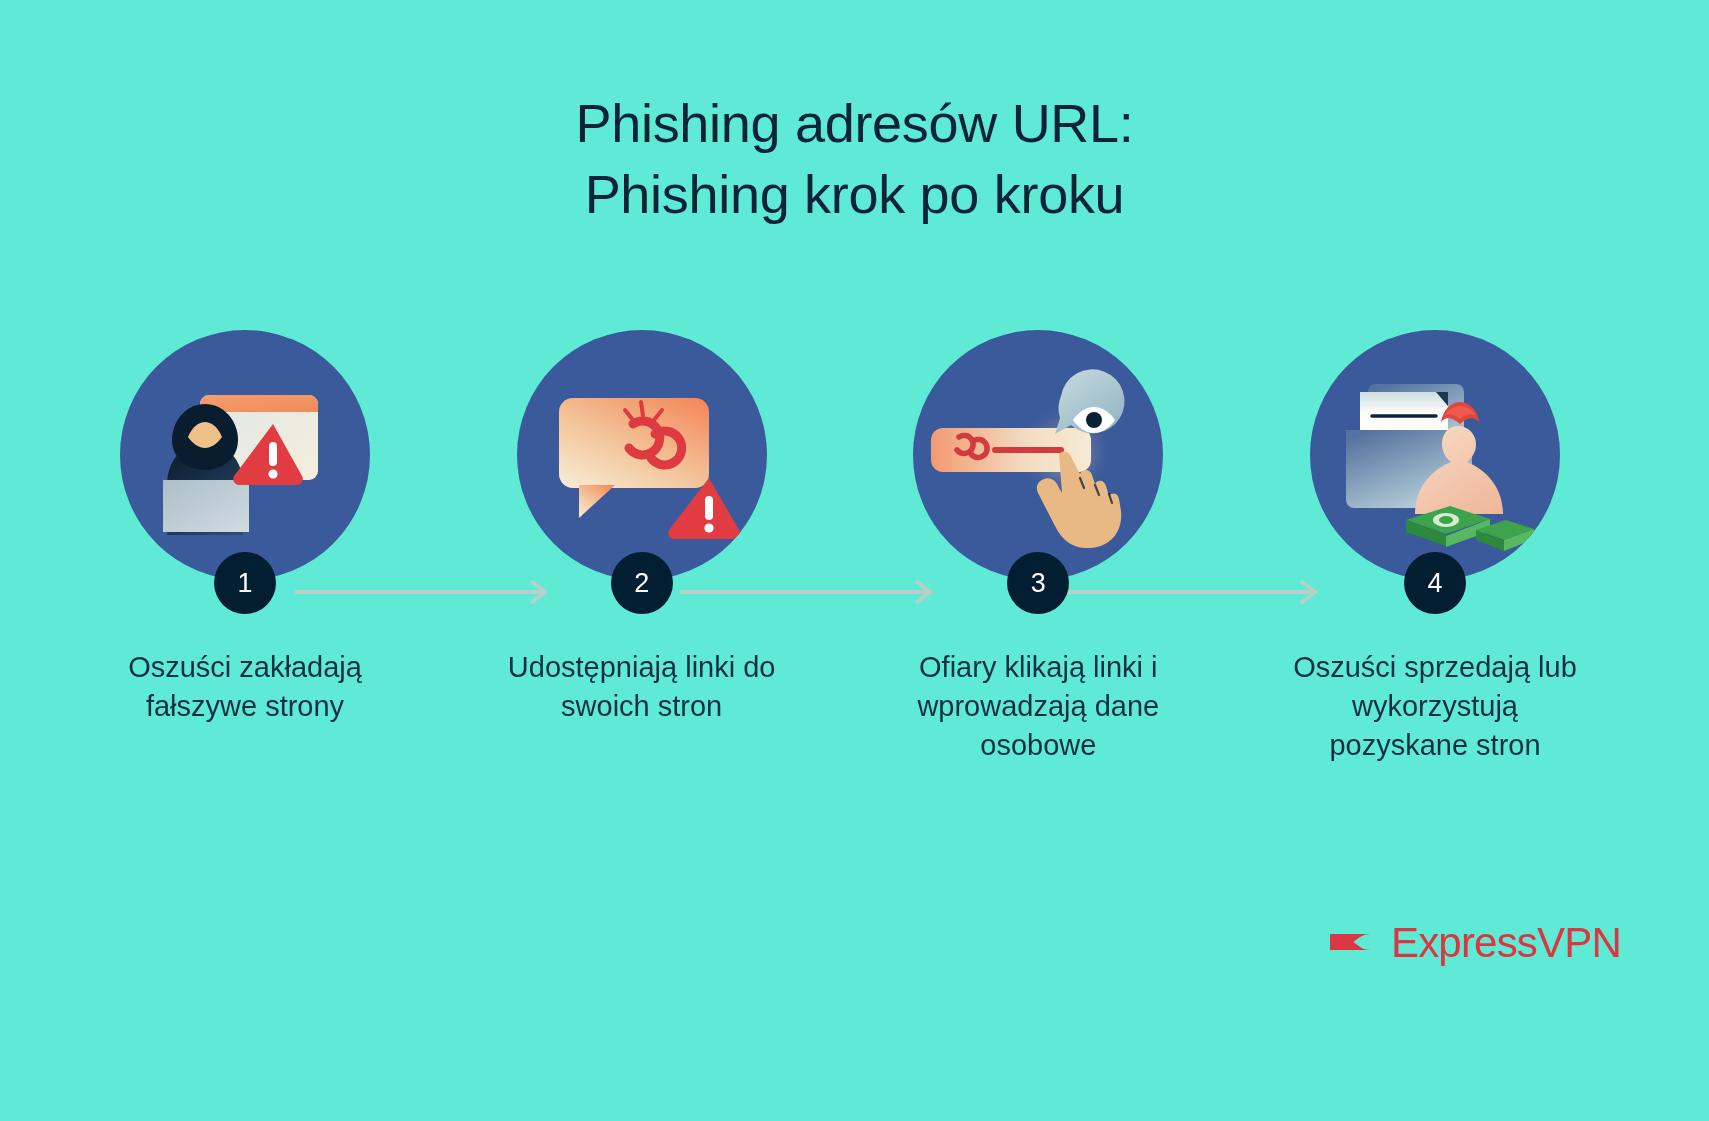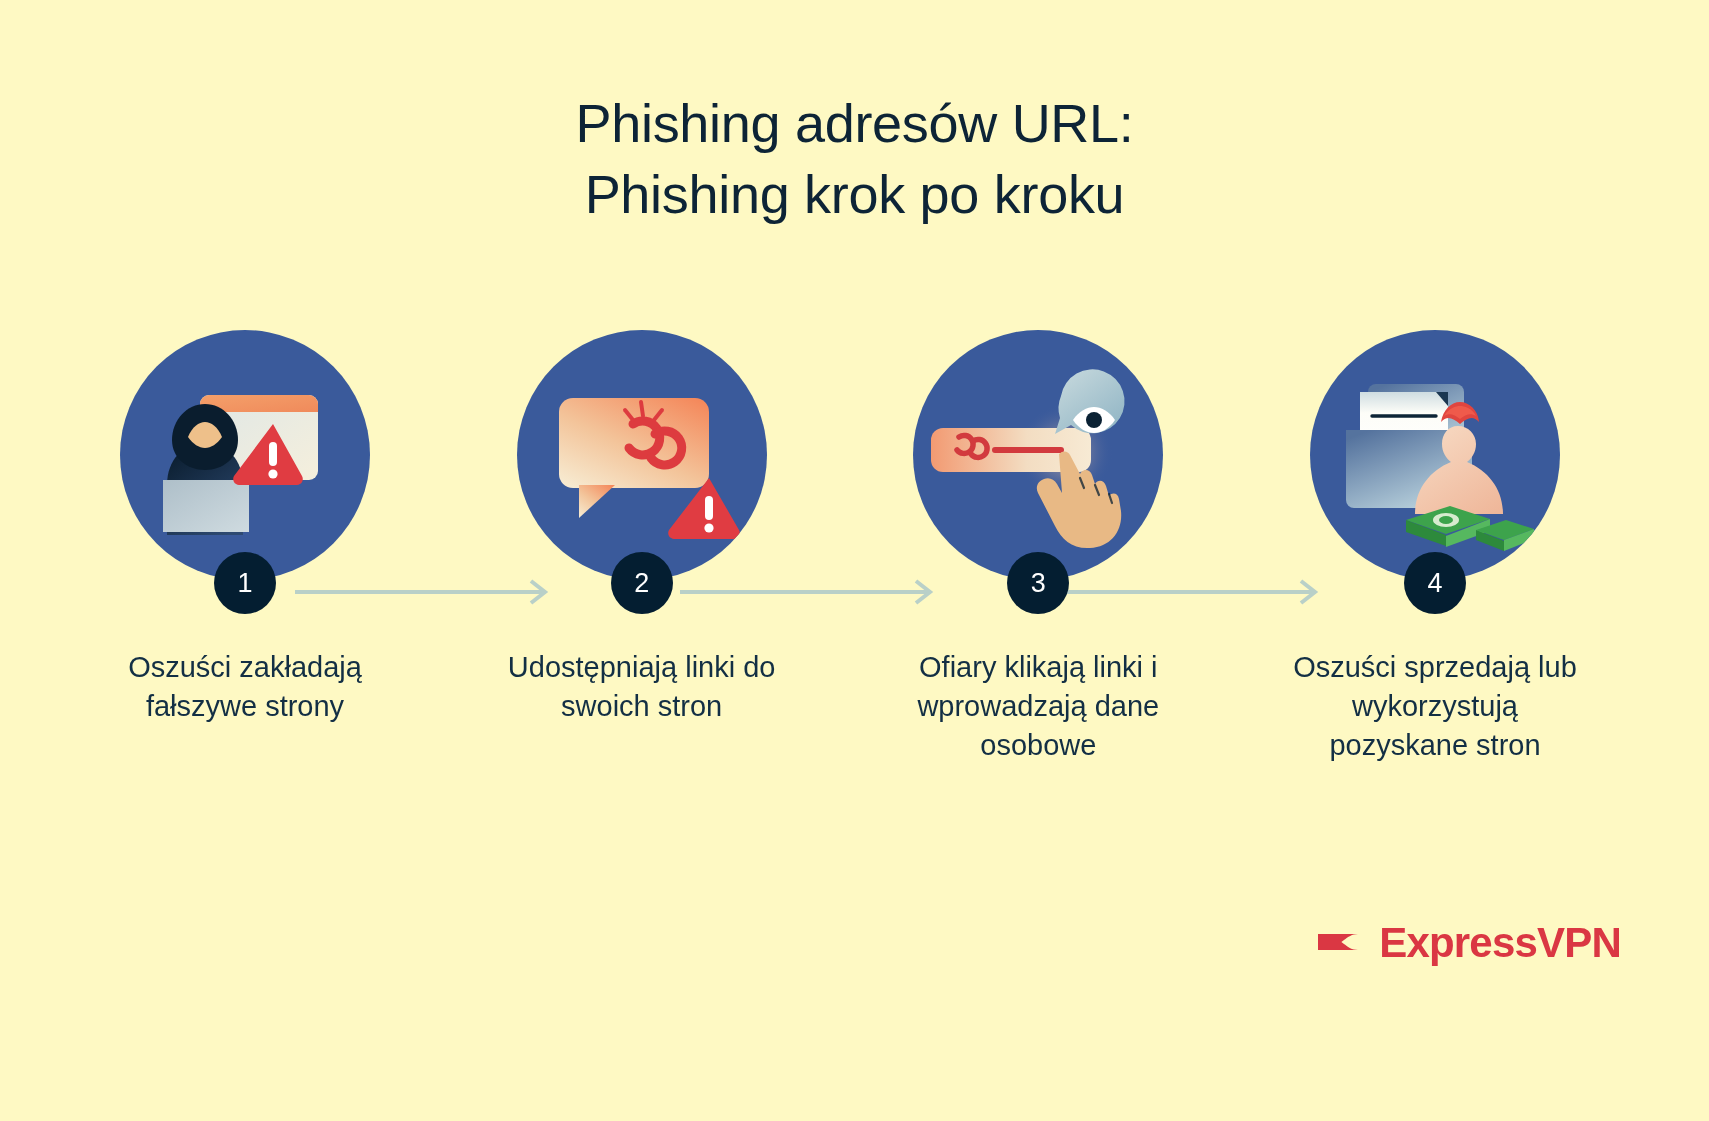--- a/index.html
+++ b/index.html
@@ -5,21 +5,21 @@
   * { box-sizing: border-box; margin: 0; padding: 0; }
   html, body {
     width: 1709px; height: 1121px;
     background: #ffffff;
     font-family: "Liberation Sans", sans-serif;
     overflow: hidden;
   }
   .canvas {
     position: relative;
     width: 1709px; height: 1121px;
-    background: #fef9c3;
+    background: #5eead4;
   }
 
   
   .title {
     position: absolute;
     left: 0; top: 88px;
     width: 1709px;
     text-align: center;
     color: #0d2436;
     font-size: 54px;
@@ -94,21 +94,21 @@
 
   
   .logo {
     position: absolute;
     right: 88px; bottom: 150px;
     display: flex; align-items: center; gap: 13px;
   }
   .logo-mark { width: 56px; height: 56px; display: block; }
   .logo-text {
     font-size: 42px;
-    font-weight: 700;
+    font-weight: 400;
     color: #da3743;
     letter-spacing: -0.8px;
   }
 </style>
 </head>
 <body>
 
 <div class="canvas">
 
   <div class="title">

